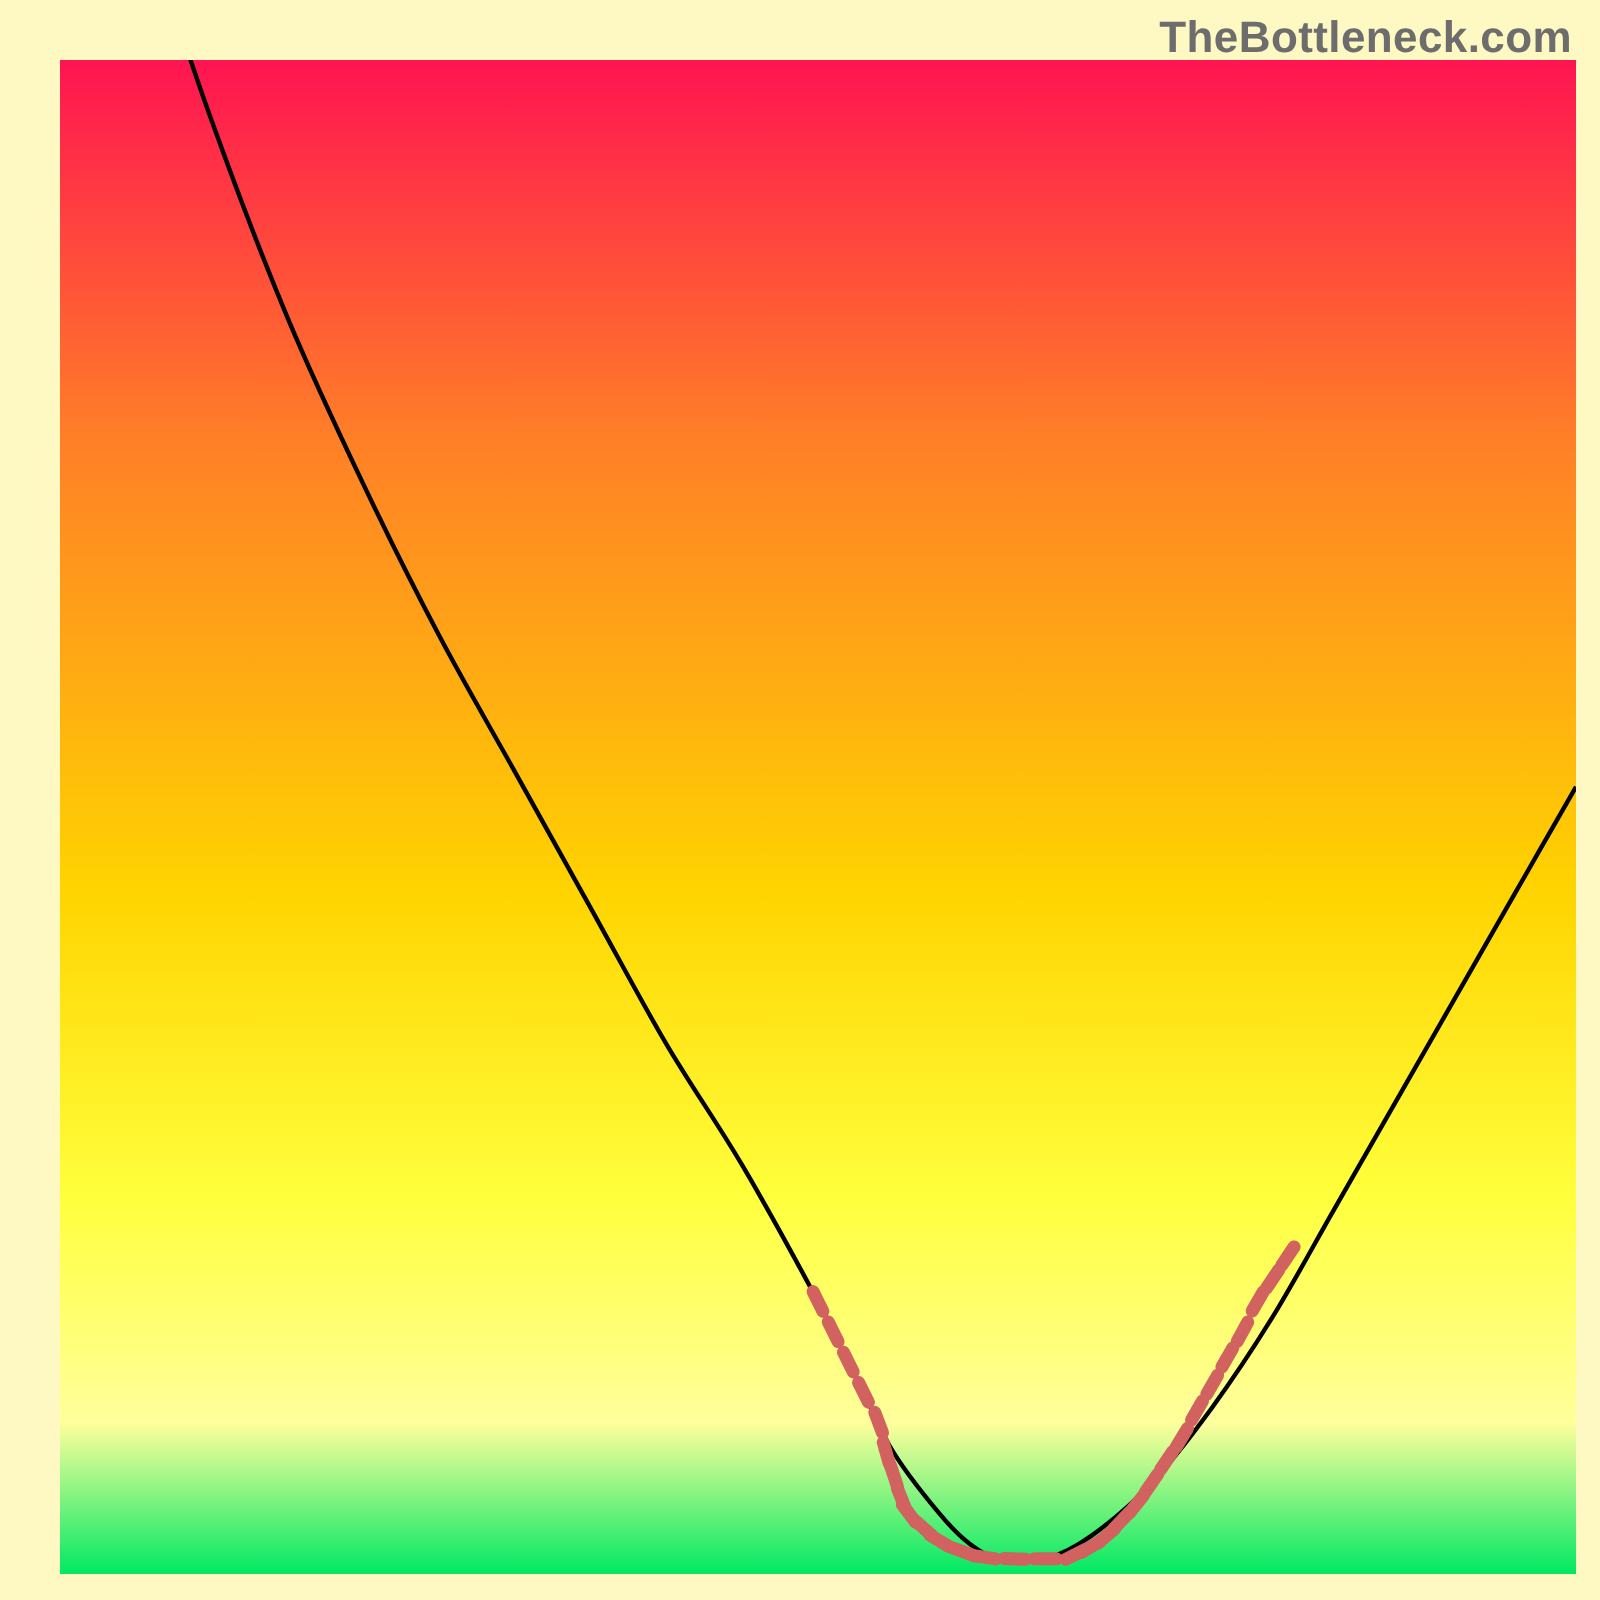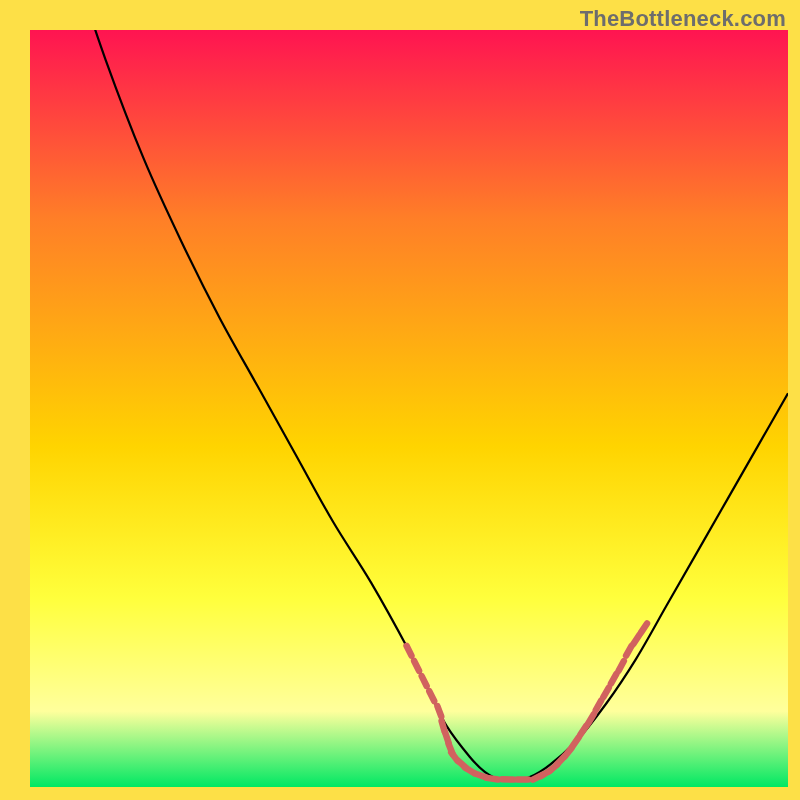--- a/index.html
+++ b/index.html
@@ -7,21 +7,21 @@
     padding: 0;
     width: 800px;
     height: 800px;
     background: #000000;
     overflow: hidden;
   }
   .stage {
     position: relative;
     width: 800px;
     height: 800px;
-    background: #fde047;
+    background: #fef9c3;
   }
   svg {
     position: absolute;
     left: 0;
     top: 0;
   }
   .watermark {
     position: absolute;
     top: 6px;
     right: 14px;

